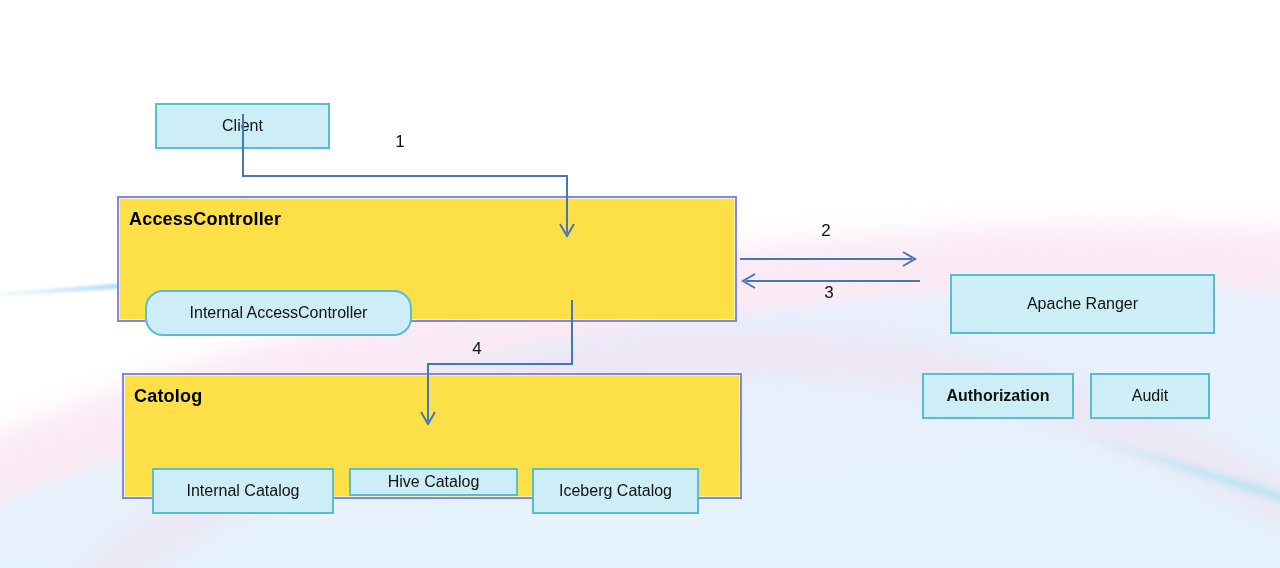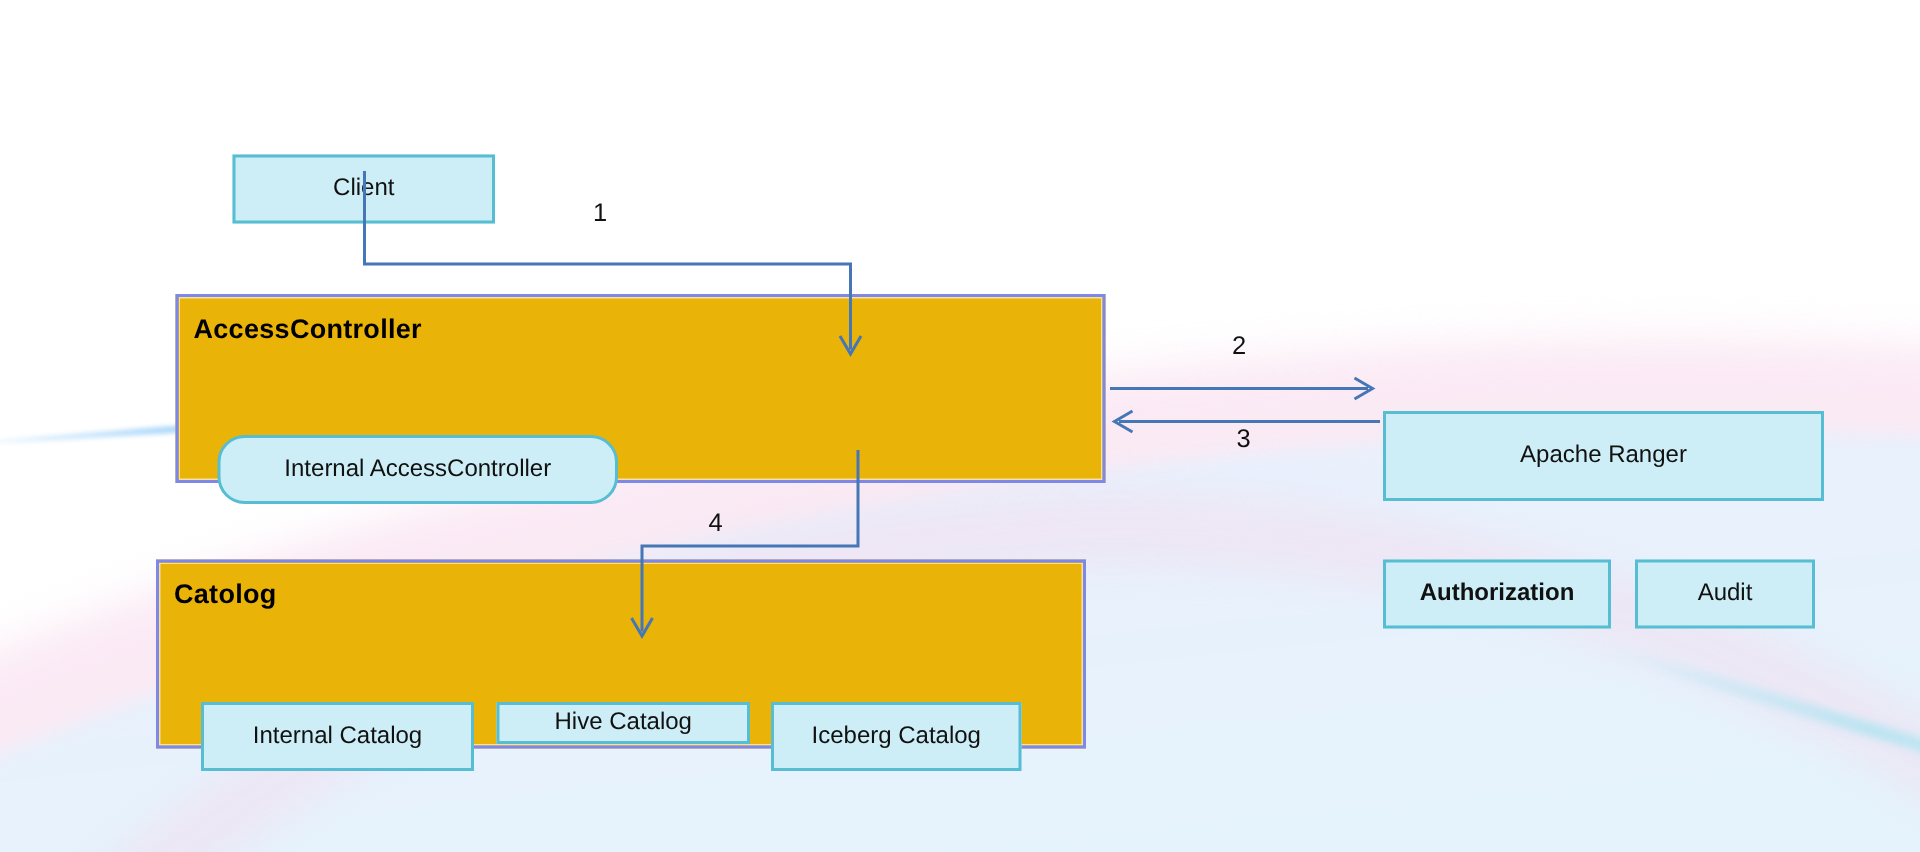--- a/index.html
+++ b/index.html
@@ -32,45 +32,45 @@
     background:linear-gradient(90deg, rgba(173,216,250,0) 0%, rgba(173,216,250,.95) 35%, rgba(199,231,252,.85) 75%, rgba(199,231,252,0) 100%);
     transform:rotate(-4deg); filter:blur(1.5px);
   }
   .arc-cyan-streak {
     left:1060px; top:495px; width:460px; height:9px;
     background:linear-gradient(90deg, rgba(150,226,238,0), rgba(150,226,238,.6) 40%, rgba(160,230,240,.5) 70%, rgba(150,226,238,0));
     transform:rotate(17deg); filter:blur(3px);
   }
   
   .container-box {
-    position:absolute; background:#eab308;
+    position:absolute; background:#fde047;
     border:2px solid var(--container-border,#7d88e9);
     box-shadow:inset 0 0 0 1px rgba(255,255,255,.6);
     z-index:2; box-sizing:border-box;
   }
   .container-title {
     position:absolute; left:10px; top:11px;
     font-size:18px; font-weight:700; color:#000; letter-spacing:.2px;
   }
   .node {
     position:absolute; box-sizing:border-box;
     background:var(--node-fill,#cdeef6);
     border:2px solid var(--node-border,#56bdd2);
     display:flex; align-items:center; justify-content:center;
     font-size:16px; color:#111; z-index:3; text-align:center;margin-top:36px;
   }
   #client          { left:155px; top:67px;  width:175px; height:46px; }
   #access-controller { left:117px; top:196px; width:620px; height:126px; }
   #internal-ac     { left:26px;  top:56px;  width:267px; height:46px;border-radius:18px; }
   #ranger-ac       { left:323px; top:56px;  width:263px; height:46px; }
-  #catalog         { left:104px; top:373px; width:620px; height:126px; }
+  #catalog         { left:122px; top:373px; width:620px; height:126px; }
   #internal-cat    { left:28px;  top:57px;  width:182px; height:46px; }
   #hive-cat        { left:225px; top:57px;  width:169px; height:28px; }
   #iceberg-cat     { left:408px; top:57px;  width:167px; height:46px; }
-  #apache-ranger   { left:922px; top:238px; width:294px; height:60px; }
+  #apache-ranger   { left:950px; top:238px; width:265px; height:60px; }
   #authorization   { left:922px; top:337px; width:152px; height:46px;font-weight:bold; }
   #audit           { left:1090px;top:337px; width:120px;  height:46px; }
   
   .container-box .node { position:absolute; z-index:3; }
   
   .arrows-svg { position:absolute; left:0; top:0; width:1280px; height:568px; z-index:4; pointer-events:none; }
   .arrow { stroke:var(--arrow,#4577b6); stroke-width:2; fill:none; stroke-linejoin:miter; stroke-linecap:butt; }
   .arrow-label {
     position:absolute; z-index:5; font-size:17px; color:#111;
     transform:translate(-50%,-50%);

